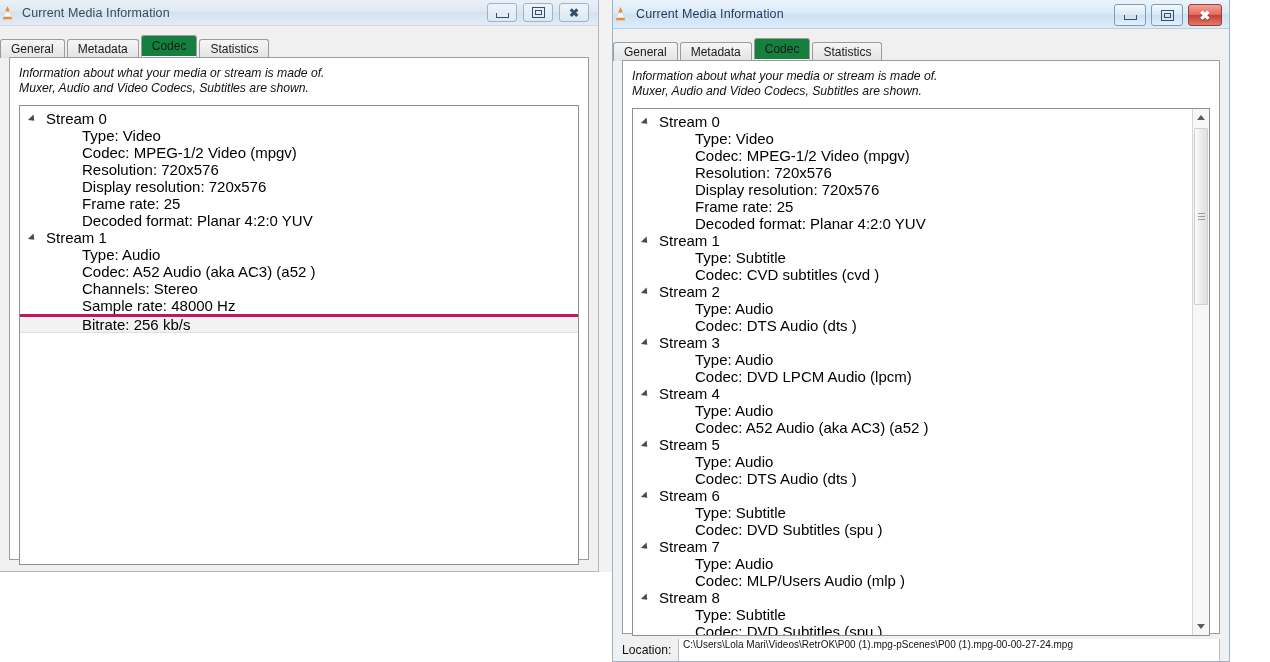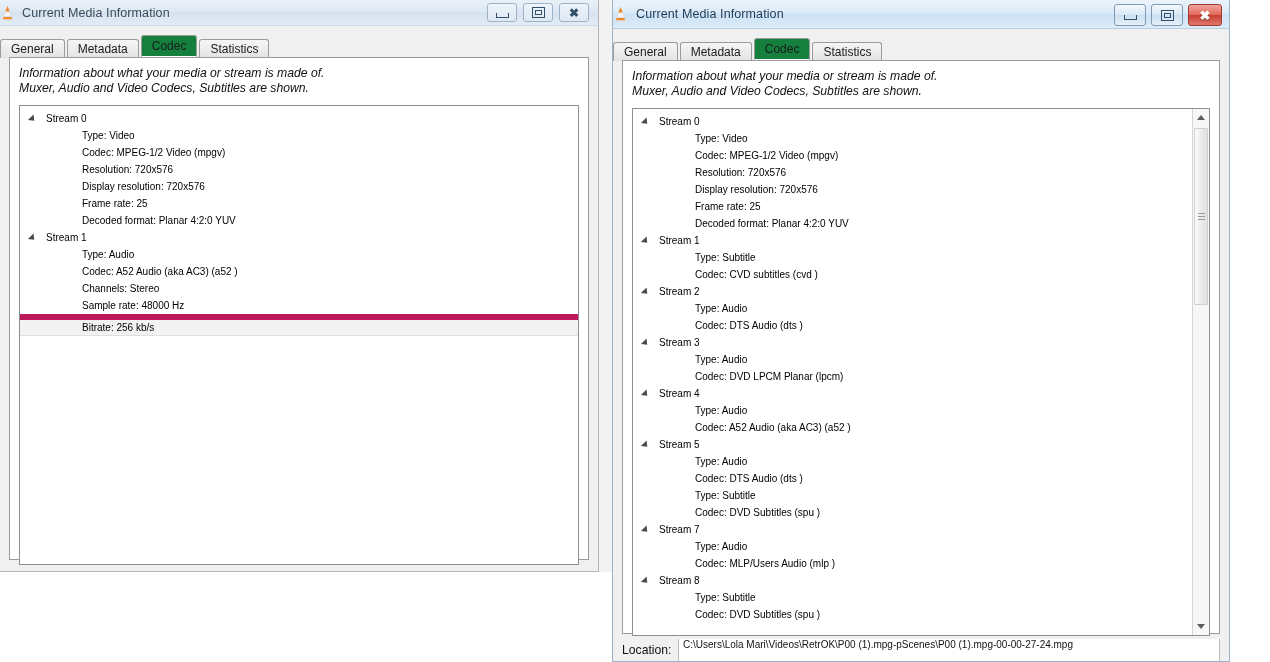--- a/index.html
+++ b/index.html
@@ -106,29 +106,29 @@
 
   
   .listbox{
     border:1px solid #8f8f8f;background:#ffffff;
     box-sizing:border-box;position:relative;overflow:hidden;
   }
   #win-left .listbox{margin:9px 9px 0 9px;height:460px;}
   #win-right .listbox{margin:9px 9px 0 9px;height:528px;}
 
   .tree{padding:4px 0 0 0;}
-  .node{height:17px;line-height:17px;font-size:10px;color:#000;white-space:nowrap;position:relative;}
+  .node{height:17px;line-height:17px;font-size:15px;color:#000;white-space:nowrap;position:relative;}
   .node.stream{padding-left:26px;}
   .node.stream .arrow{
     position:absolute;left:10px;top:5px;width:0;height:0;
     border-left:5px solid #4a4a4a;border-top:4px solid transparent;border-bottom:4px solid transparent;
     transform:rotate(45deg);
   }
   .node.leaf{padding-left:62px;}
-  .node.selected{background:#f2f2f2;border-top:6px solid #be185d;border-bottom:1px solid #e0e0e0;
+  .node.selected{background:#f2f2f2;border-top:3px solid #be185d;border-bottom:1px solid #e0e0e0;
                  height:15px;line-height:15px;}
 
   
   .vscroll{
     position:absolute;right:0;top:0;bottom:0;width:17px;
     background:#f7f7f7;border-left:1px solid #d6d6d6;box-sizing:border-box;
   }
   .vscroll .arrowbtn{
     height:17px;display:flex;align-items:center;justify-content:center;background:#f7f7f7;
   }
@@ -275,27 +275,28 @@
           <div class="node leaf">Frame rate: 25</div>
           <div class="node leaf">Decoded format: Planar 4:2:0 YUV</div>
           <div class="node stream"><span class="arrow"></span><span>Stream 1</span></div>
           <div class="node leaf">Type: Subtitle</div>
           <div class="node leaf">Codec: CVD subtitles (cvd )</div>
           <div class="node stream"><span class="arrow"></span><span>Stream 2</span></div>
           <div class="node leaf">Type: Audio</div>
           <div class="node leaf">Codec: DTS Audio (dts )</div>
           <div class="node stream"><span class="arrow"></span><span>Stream 3</span></div>
           <div class="node leaf">Type: Audio</div>
-          <div class="node leaf">Codec: DVD LPCM Planar (lpcm)</div>
+          <div class="node leaf">Codec: DVD LPCM Audio (lpcm)</div>
           <div class="node stream"><span class="arrow"></span><span>Stream 4</span></div>
           <div class="node leaf">Type: Audio</div>
           <div class="node leaf">Codec: A52 Audio (aka AC3) (a52 )</div>
           <div class="node stream"><span class="arrow"></span><span>Stream 5</span></div>
           <div class="node leaf">Type: Audio</div>
           <div class="node leaf">Codec: DTS Audio (dts )</div>
+          <div class="node stream"><span class="arrow"></span><span>Stream 6</span></div>
           <div class="node leaf">Type: Subtitle</div>
           <div class="node leaf">Codec: DVD Subtitles (spu )</div>
           <div class="node stream"><span class="arrow"></span><span>Stream 7</span></div>
           <div class="node leaf">Type: Audio</div>
           <div class="node leaf">Codec: MLP/Users Audio (mlp )</div>
           <div class="node stream"><span class="arrow"></span><span>Stream 8</span></div>
           <div class="node leaf">Type: Subtitle</div>
           <div class="node leaf">Codec: DVD Subtitles (spu )</div>
         </div>
 

